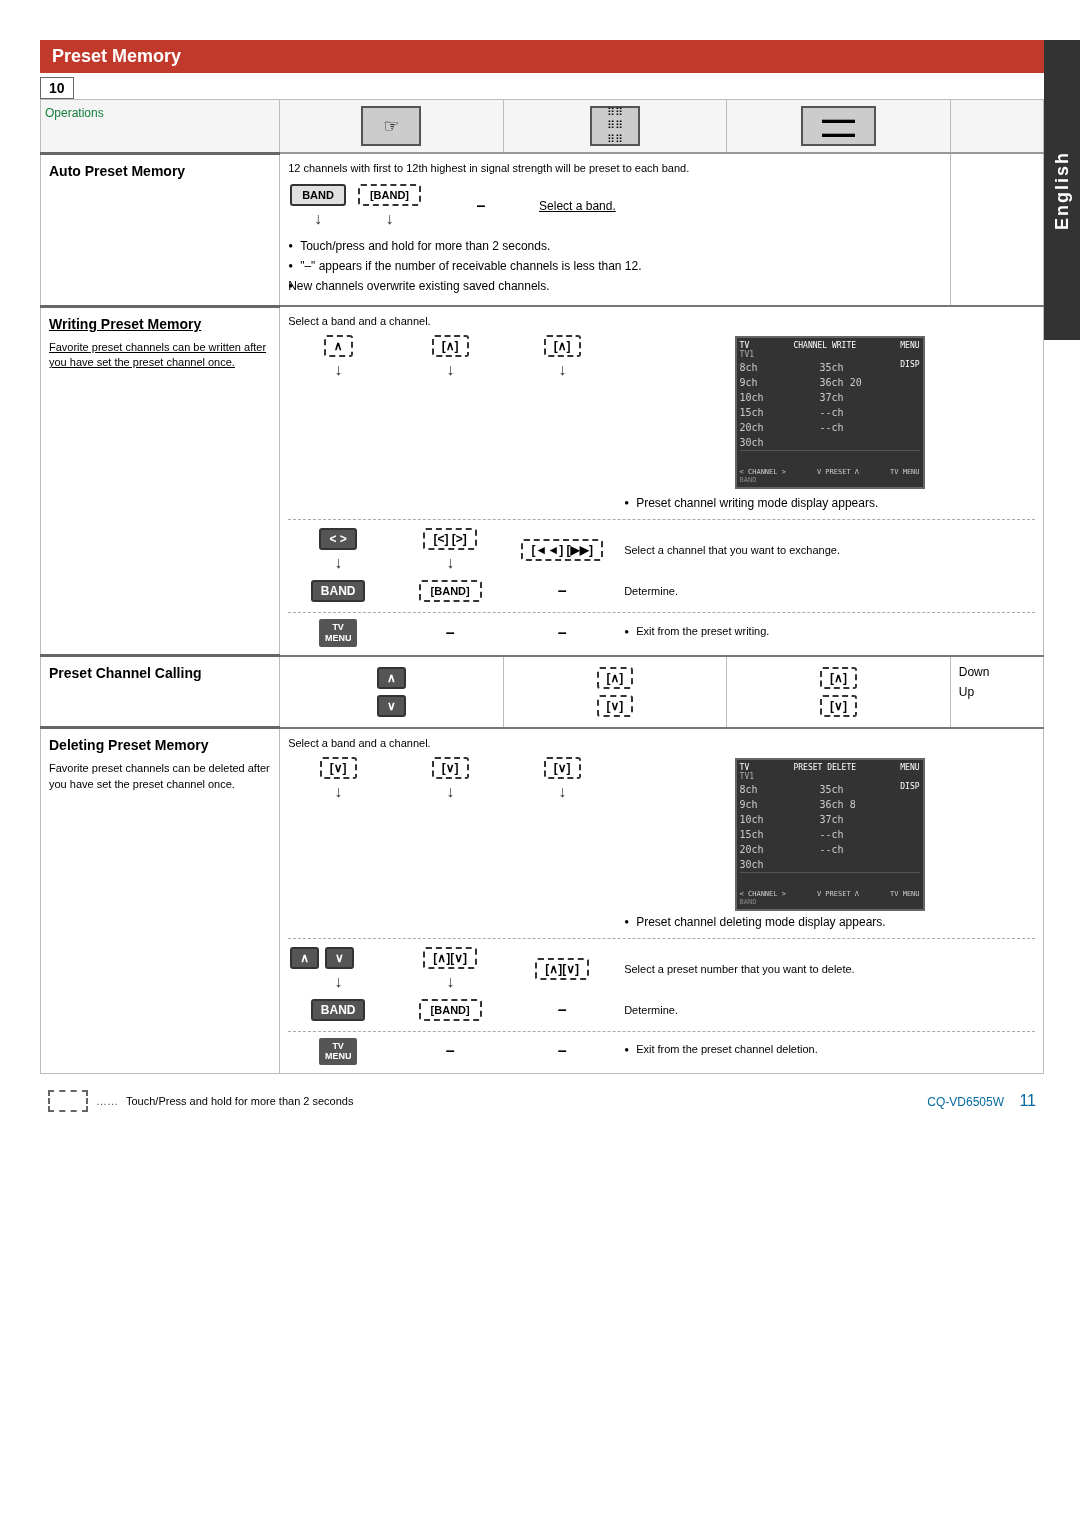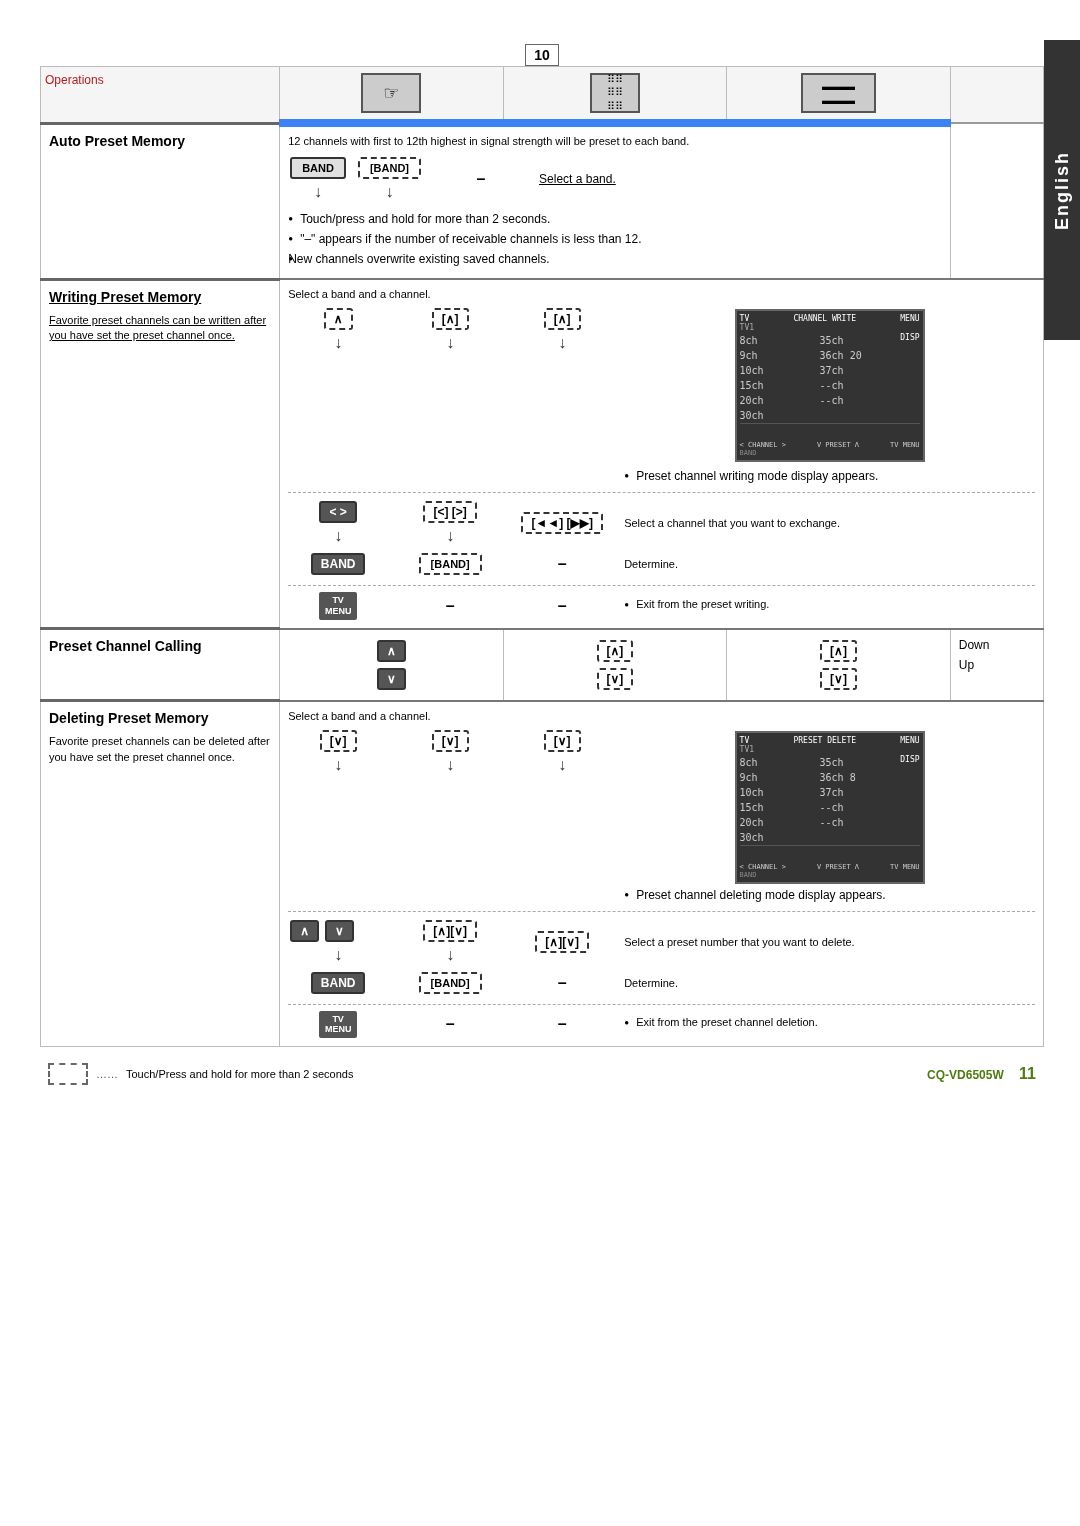--- a/index.html
+++ b/index.html
@@ -76,21 +76,21 @@
       background: #f5f5f5;
       text-align: center;
       font-size: 12px;
       padding: 6px 4px;
       border-bottom: 2px solid #999;
     }
 
     .ops-label {
       text-align: left !important;
       font-size: 13px;
-      color: #b91c1c;
+      color: #15803d;
     }
 
     
     .icon-cell {
       width: 120px;
     }
 
     
     .section-title {
       width: 170px;
@@ -208,22 +208,22 @@
       align-items: center;
       gap: 8px;
     }
     .footer-dashed-box {
       border: 2px dashed #666;
       width: 40px;
       height: 22px;
     }
     .footer-right {
       font-size: 12px;
-      font-weight: bold;
-      color: #4d7c0f;
+      font-weight: normal;
+      color: #0369a1;
     }
 
     
     .display-mock {
       width: 190px;
       background: #333;
       border: 2px solid #666;
       padding: 3px;
       margin: 3px auto;
       font-family: monospace;
@@ -276,22 +276,25 @@
 <body>
 
 <div class="page-wrapper">
 
   <div class="english-sidebar">
     <span>English</span>
   </div>
 
   <div class="main-content">
 
-
-    <div style="text-align:center; margin: 4px 0 0 0;">
+    <div class="page-header">
+      <h1>Preset Memory</h1>
+    </div>
+
+    <div style="text-align:left; margin: 4px 0 0 0;">
       <span class="page-num-box">10</span>
     </div>
 
     <table class="main-table">
 
       <tbody>
           <tr class="ops-row">
         <td class="ops-label">Operations</td>
         <td class="icon-cell">
           <div style="display:flex; align-items:center; justify-content:center;">
@@ -314,21 +317,21 @@
             </div>
           </div>
         </td>
         <td></td>
       </tr>
 
       <tr>
         <td class="section-title row-separator" style="border-top:2px solid #777;">
           <strong>Auto Preset Memory</strong>
         </td>
-        <td colspan="3" style="border-top:8px solid #3b82f6; vertical-align:top; padding:8px;">
+        <td colspan="3" style="border-top:2px solid #3b82f6; vertical-align:top; padding:8px;">
           <div style="font-size:11px; margin-bottom:8px;">12 channels with first to 12th highest in signal strength will be preset to each band.</div>
           <div style="display:flex; align-items:center; gap:8px; margin-bottom:8px;">
             <div>
               <span class="btn-band">BAND</span>
               <div class="arrow-down">↓</div>
             </div>
             <div>
               <span class="btn-band-dashed">[BAND]</span>
               <div class="arrow-down">↓</div>
             </div>

